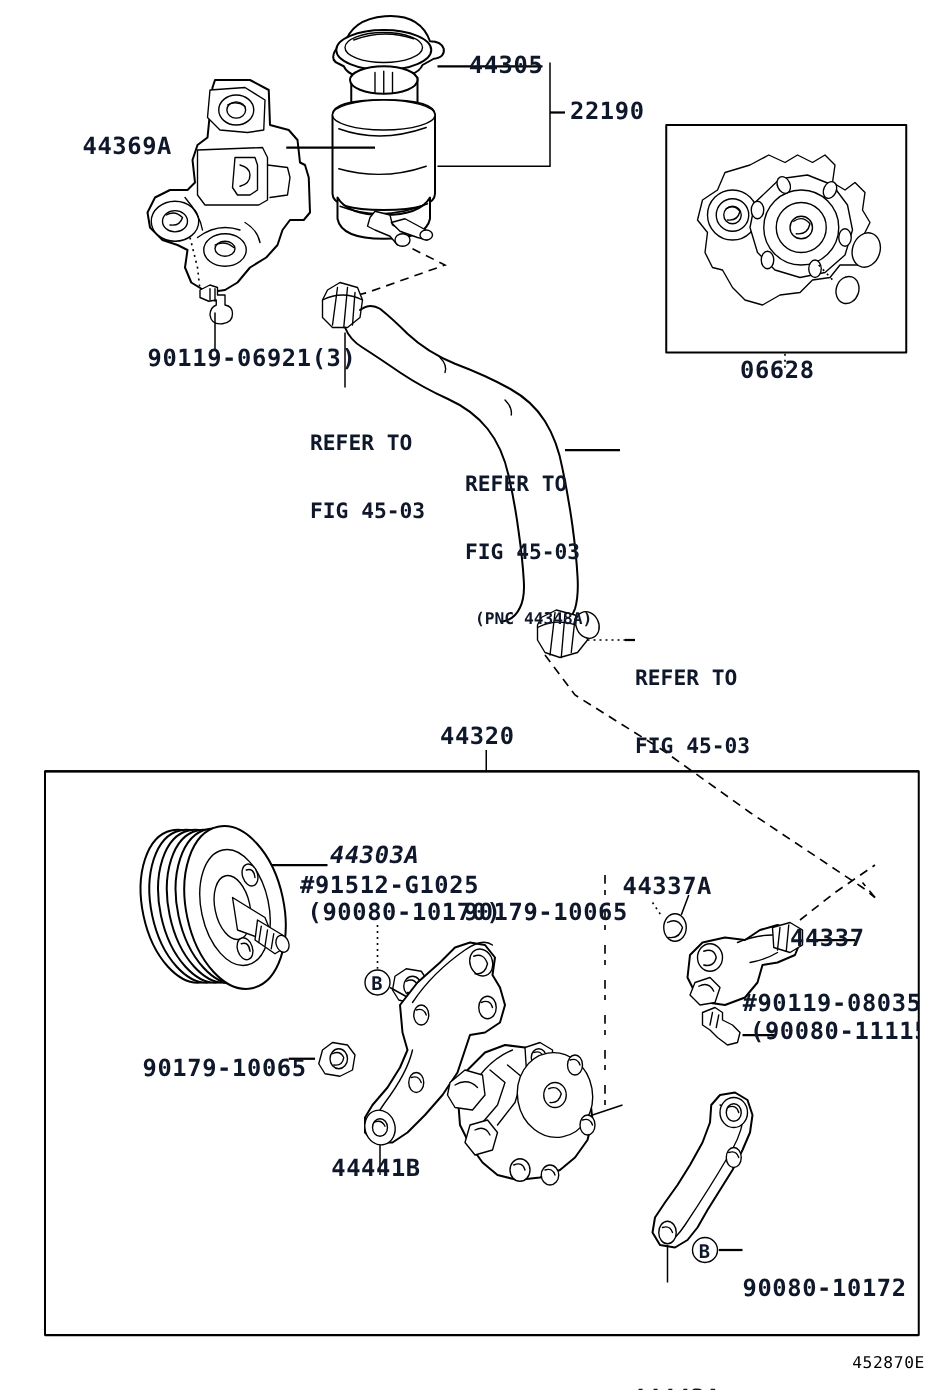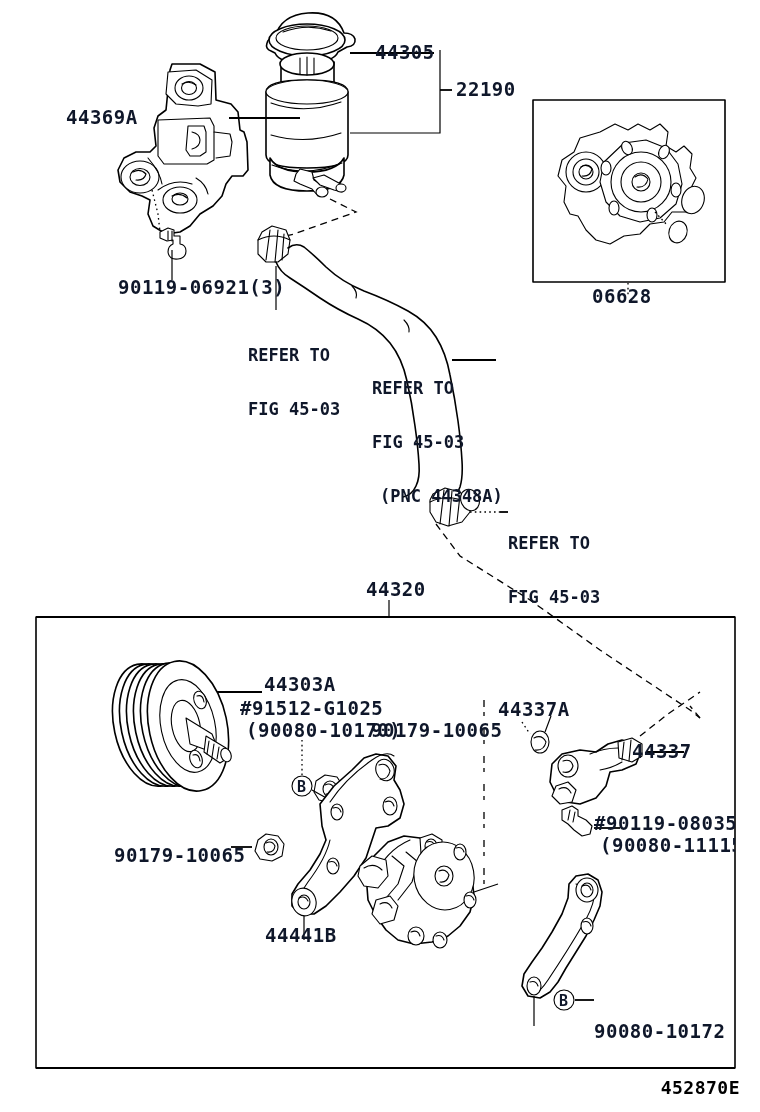--- a/index.html
+++ b/index.html
@@ -17,29 +17,29 @@
     font-weight:bold;
     font-size:19px;
     letter-spacing:0.5px;
     line-height:19px;
     white-space:pre;
     color:#0f172a;
   }
   .lbl.ref{
     font-weight:bold;font-size:17px;line-height:18px;letter-spacing:0px;
   }
-  .lbl.ref .sub{font-size:17px;}
+  .lbl.ref .sub{font-size:13px;}
   .lbl.small{font-size:13px;font-weight:normal;letter-spacing:0px;}
   .clip-box{
     position:absolute;overflow:hidden;
   }
   .diagid{
     position:absolute;right:20px;bottom:14px;
     font-family:"DejaVu Sans Mono","Liberation Mono",monospace;
-    font-size:18px;font-weight:bold;letter-spacing:0.5px;
+    font-size:13px;font-weight:normal;letter-spacing:0.5px;
   }
 </style>
 </head>
 <body>
 
 <div id="stage">
 
   <svg id="art" viewBox="0 0 760 1112" xmlns="http://www.w3.org/2000/svg">
     <defs>
       <style>
@@ -381,39 +381,39 @@
     <div>REFER TO</div>
     <div>FIG 45-03</div>
     <div class="sub" style="padding-left:8px;">(PNC 44348A)</div>
   </div>
 
   <div class="lbl ref" style="left:508px; top:498px;">
     <div>REFER TO</div>
     <div>FIG 45-03</div>
   </div>
 
-  <div class="lbl" style="left:366px; top:580px;">44320</div>
-
-  <div class="lbl" style="left:264px; top:675px;">44303A</div>
+  <div class="lbl" style="left:352px; top:580px;">44320</div>
+
+  <div class="lbl" style="left:264px; top:675px;font-style:italic;">44303A</div>
 
   <div class="lbl" style="left:240px; top:699px;">#91512-G1025</div>
 
   <div class="lbl" style="left:246px; top:721px;">(90080-10170)</div>
 
   <div class="lbl" style="left:371px; top:721px;">90179-10065</div>
 
   <div class="lbl" style="left:114px; top:846px;">90179-10065</div>
 
   <div class="lbl" style="left:265px; top:926px;">44441B</div>
 
   <div class="lbl" style="left:498px; top:700px;">44337A</div>
 
   <div class="lbl" style="left:632px; top:742px;">44337</div>
 
-  <div class="clip-box" style="left:594px; top:794px; width:141px; height:46px;margin-top:20px;">
+  <div class="clip-box" style="left:594px; top:794px; width:141px; height:46px;">
     <div class="lbl" style="left:0px; top:0px;">#90119-08035</div>
     <div class="lbl" style="left:6px; top:22px;">(90080-11115)</div>
   </div>
 
   <div class="lbl" style="left:594px; top:1022px;">90080-10172</div>
 
   <div class="lbl" style="left:505px; top:1110px;">44442A</div>
 
   <div class="lbl small" style="left:297px; top:778px; font-weight:bold; font-size:15px;">B</div>
   <div class="lbl small" style="left:559px; top:992px; font-weight:bold; font-size:15px;">B</div>

